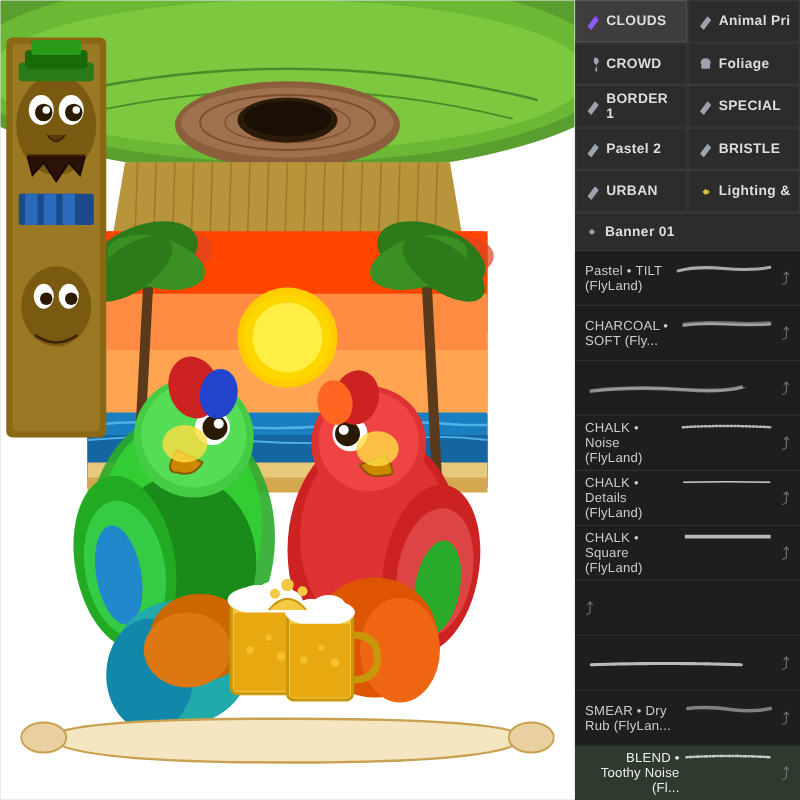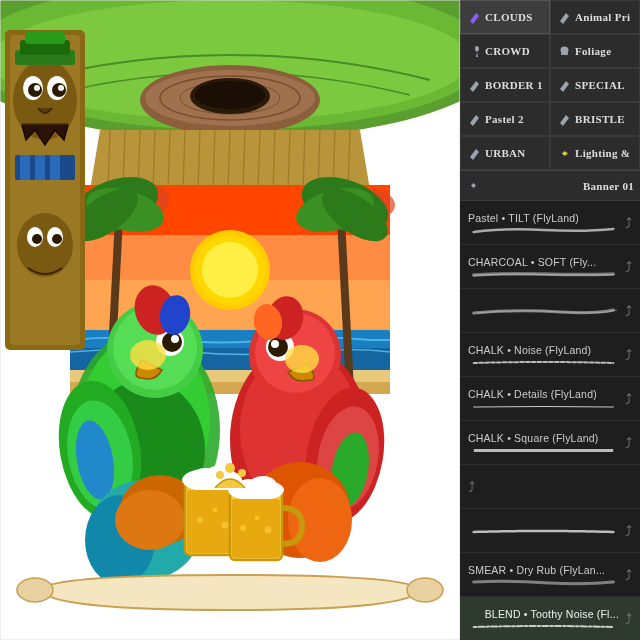--- a/index.html
+++ b/index.html
@@ -50,21 +50,20 @@
       align-items: center;
       padding: 0 6px;
       gap: 4px;
       cursor: pointer;
       border: 1px solid #3a3a3a;
       background: #2c2c2c;
       font-size: 11px;
       color: #ddd;
       font-weight: 600;
       letter-spacing: 0.3px;
-      font-family: Liberation Serif, serif;
     }
 
     .brush-tab.active {
       background: #3d3d3d;
       border-color: #555;
     }
 
     .brush-tab-icon {
       width: 14px;
       height: 14px;
@@ -91,21 +90,21 @@
       gap: 6px;
     }
 
     .brush-item.active {
       background: #2e2e2e;
     }
 
     .brush-preview {
       flex: 1;
       display: flex;
-      flex-direction: column;
+      flex-direction: row;
       gap: 2px;
     }
 
     .brush-name {
       font-size: 10.5px;
       color: #ccc;
       letter-spacing: 0.2px;
     }
 
     .brush-stroke {
@@ -454,21 +453,21 @@
             <polygon points="4,6.5 6.5,4 9,6.5 6.5,9" fill="#e2c53a"></polygon>
             <polygon points="7,6.5 8.5,4.5 10,6.5 8.5,8.5" fill="#e2c53a" opacity="0.6"></polygon>
           </svg>
         </span>
         <span>Lighting &amp;</span>
       </div>
 
     </div>
 
     <div style="display:flex; background:#2c2c2c; border-bottom: 1px solid #3a3a3a; height:30px;">
-      <div class="brush-tab" style="width:100%; border:none;justify-content:space-between;">
+      <div class="brush-tab" style="width:100%; border:none;">
         <span class="brush-tab-icon">
           <svg width="11" height="11" viewBox="0 0 11 11">
             <polygon points="3,5.5 5.5,3 8,5.5 5.5,8" fill="#9ca3af"></polygon>
           </svg>
         </span>
         <span>Banner 01</span>
       </div>
     </div>
 
     <div id="brush-list">

